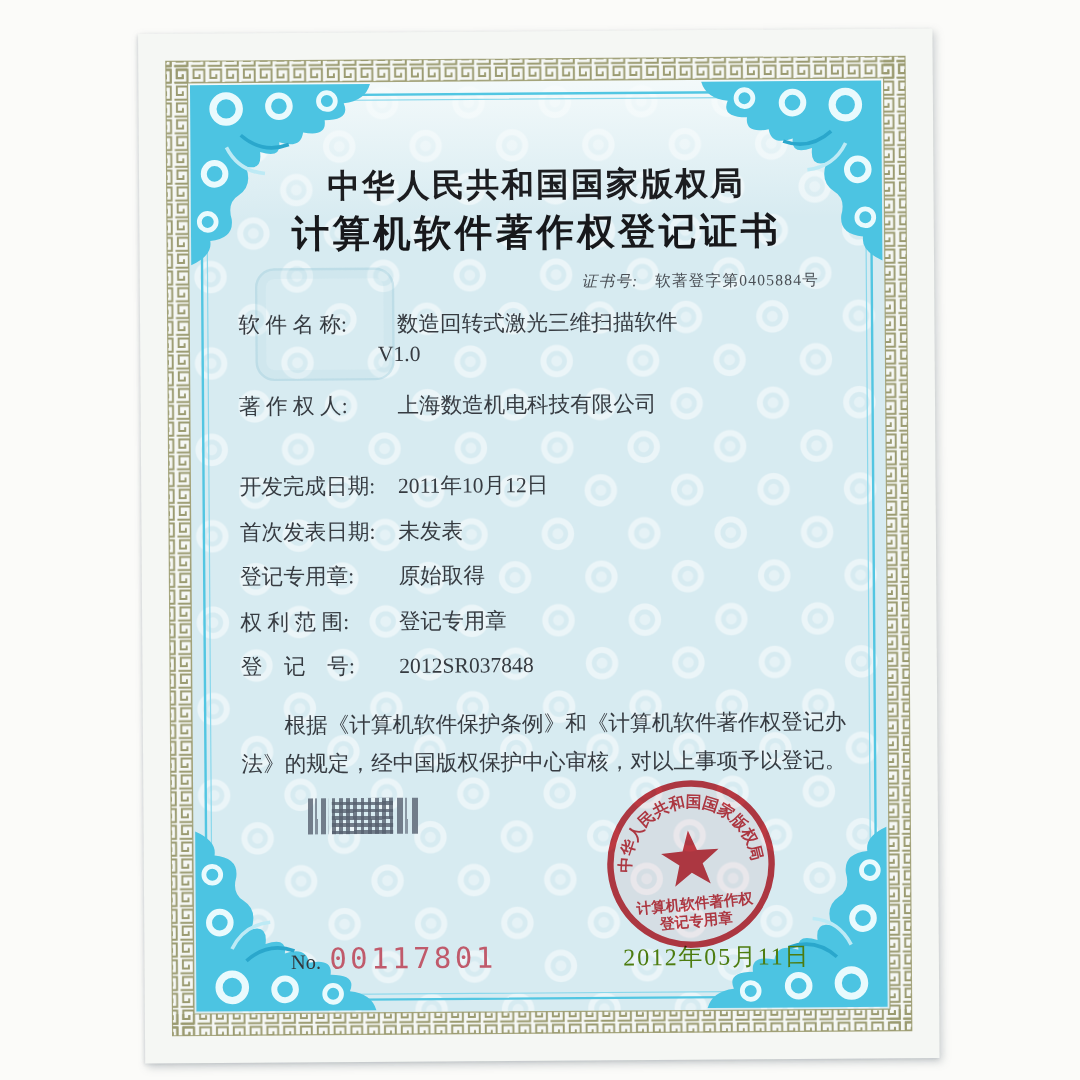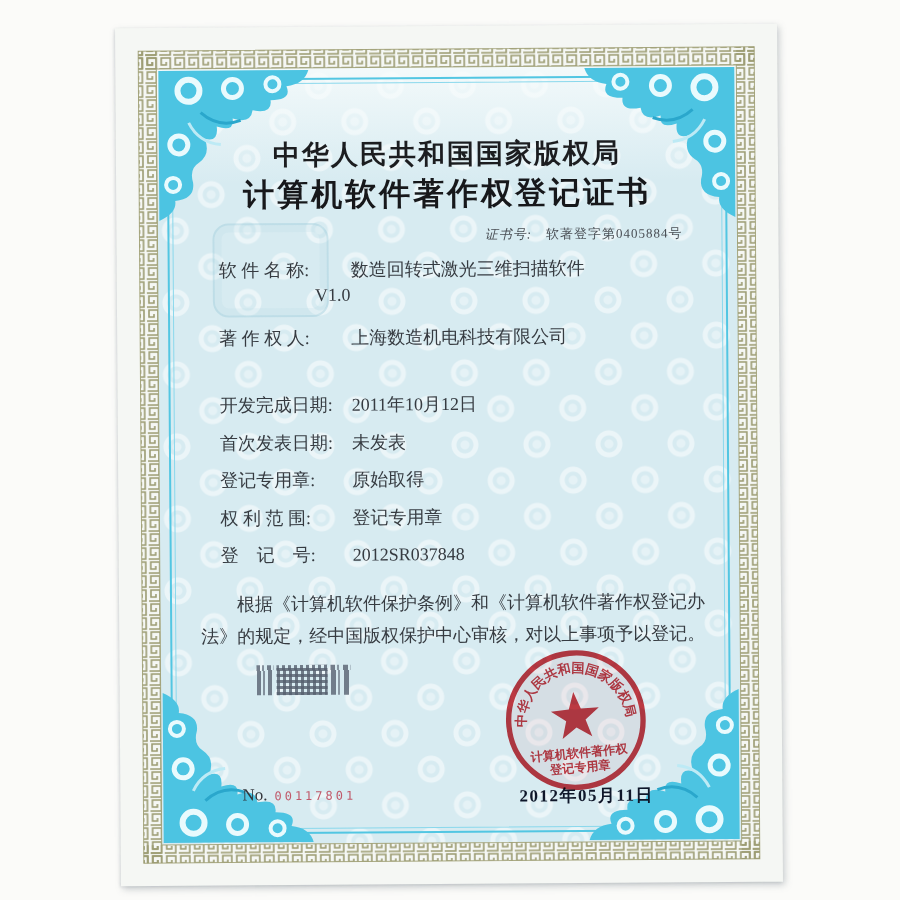--- a/index.html
+++ b/index.html
@@ -43,39 +43,39 @@
     position:absolute;left:0;right:0;top:110px;margin:0;text-align:center;
     font-size:27px;font-weight:bold;letter-spacing:2px;color:#1c1d20;
   }
   .ctitle{
     position:absolute;left:0;right:0;top:147px;margin:0;text-align:center;
     font-size:31px;font-weight:bold;letter-spacing:3px;color:#17181b;
   }
   .certno{position:absolute;top:200px;right:96px;font-size:13px;color:#4a4f55;letter-spacing:1px;}
   .certno .cl{margin-right:14px;font-style:italic;}
   .field{position:absolute;left:82px;font-size:18px;color:#363b41;white-space:nowrap;}
-  .flabel{display:inline-block;width:132px;margin-left:20px;}
+  .flabel{display:inline-block;width:132px;}
   .f0{top:231px}.f0b{top:258px;left:198px}.f1{top:299px}
   .f2{top:366px}.f3{top:404px}.f4{top:441px}.f5{top:479px}.f6{top:516px}
   .statement{
     position:absolute;left:82px;top:561px;width:518px;
     font-size:18px;line-height:32px;text-indent:2em;color:#363b41;
   }
   .barcode{position:absolute;left:137px;top:638px;width:94px;height:30px;display:flex;}
   .bc-l{width:17px;background:repeating-linear-gradient(90deg,rgba(95,105,120,.85) 0 4px,transparent 4px 6px,rgba(95,105,120,.7) 6px 8px,transparent 8px 11px);}
   .bc-m{flex:1;margin:0 3px;background-image:
       repeating-linear-gradient(0deg,rgba(85,95,110,.8) 0 3px,transparent 3px 6px),
       repeating-linear-gradient(90deg,rgba(85,95,110,.8) 0 3px,transparent 3px 6px);}
   .bc-r{width:20px;background:repeating-linear-gradient(90deg,rgba(95,105,120,.85) 0 5px,transparent 5px 7px,rgba(95,105,120,.65) 7px 9px,transparent 9px 13px);}
   .serial{position:absolute;left:122px;top:758px;font-size:17px;color:#33373c;}
   .serial-number{
     color:#c05a6b;font-family:"DejaVu Sans Mono","Liberation Mono",monospace;
-    font-size:12px;letter-spacing:3px;margin-left:7px;
+    font-size:24px;letter-spacing:3px;margin-left:7px;
   }
-  .issue-date{position:absolute;left:399px;top:759px;font-size:17px;letter-spacing:1.5px;color:#0f172a;z-index:2;font-weight:bold;}
+  .issue-date{position:absolute;left:399px;top:759px;font-size:20px;letter-spacing:1.5px;color:#4d7c0f;z-index:2;}
   .seal{
     position:absolute;left:383px;top:622px;width:146px;height:146px;
     transform:rotate(-5deg);mix-blend-mode:multiply;z-index:3;opacity:.95;
   }
 </style>
 </head>
 <body>
 
 <div class="paper">
 

